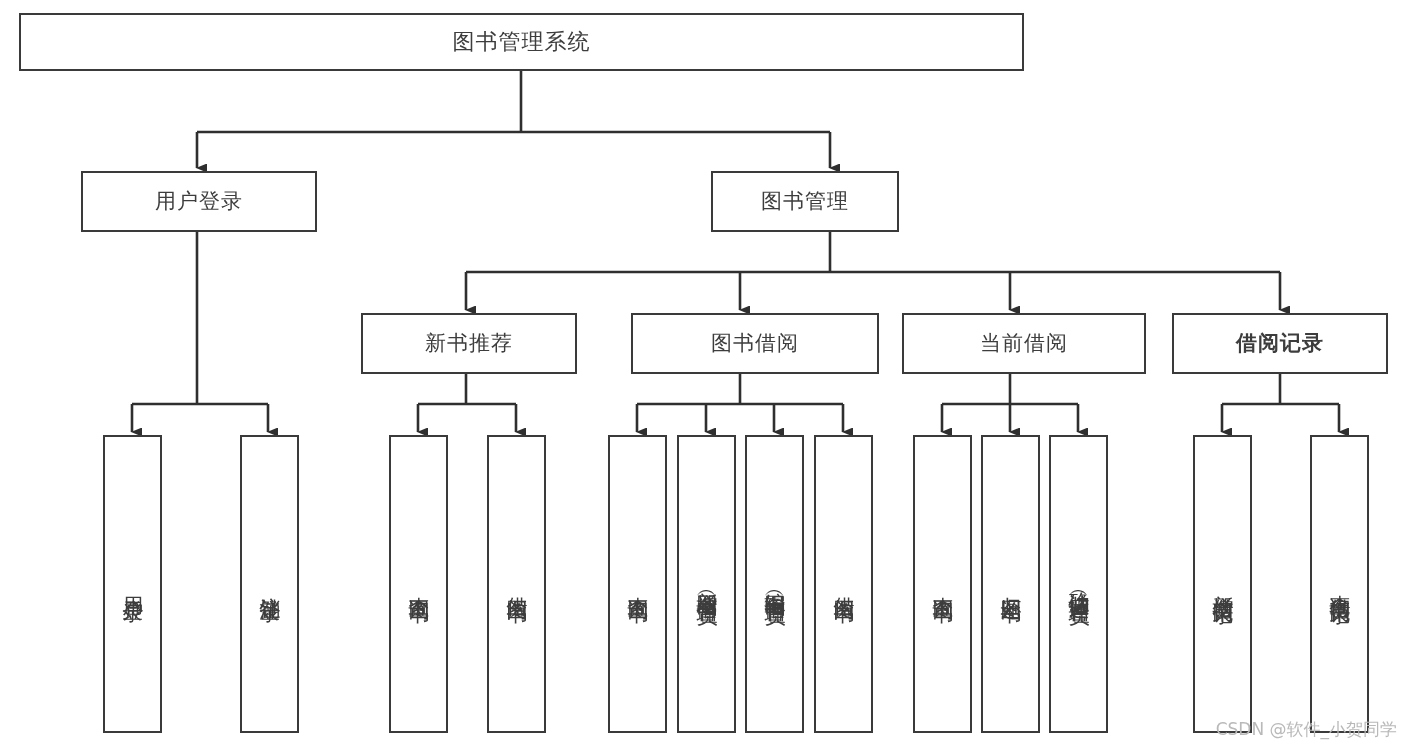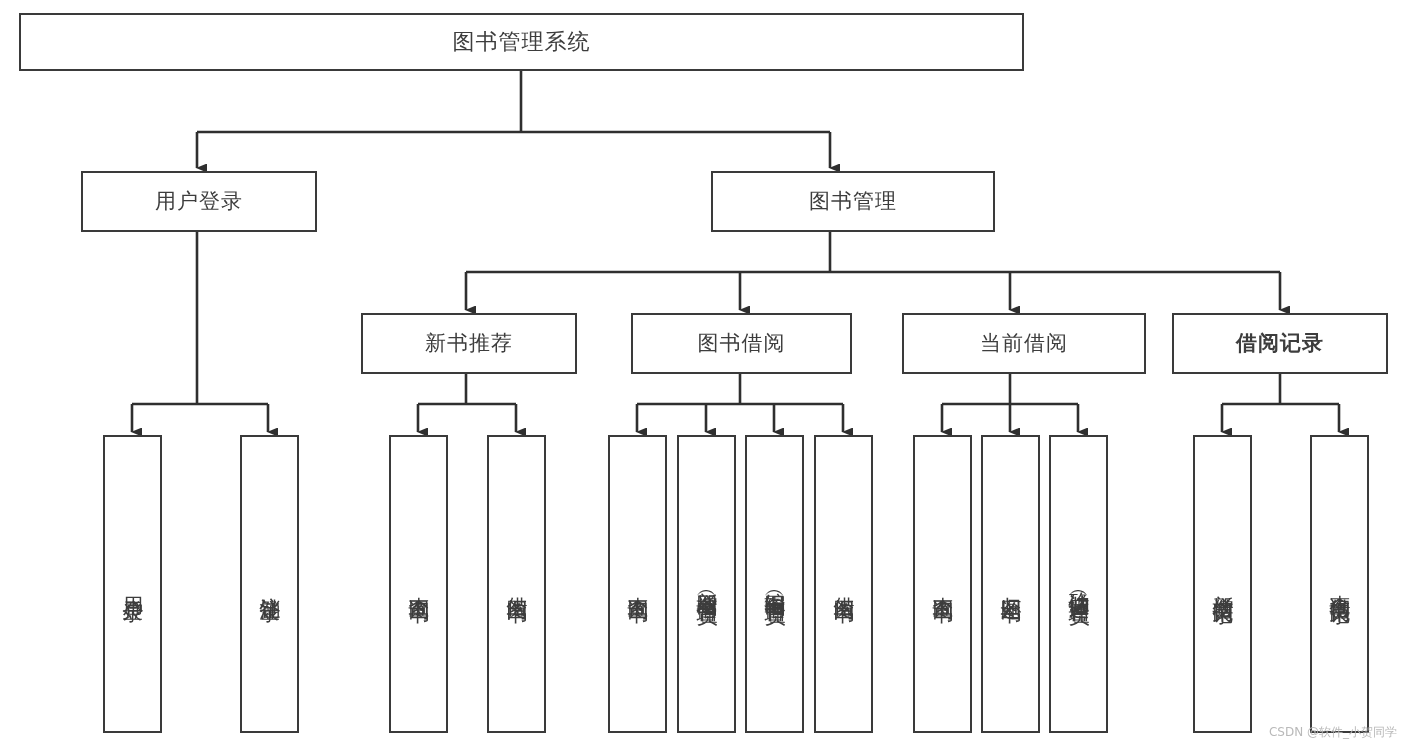--- a/index.html
+++ b/index.html
@@ -55,21 +55,21 @@
   .node.vert .vlabel {
     writing-mode: vertical-rl;
     text-orientation: upright;
     white-space: nowrap;
     line-height: 1.0;
   }
   .watermark {
     position: absolute;
     right: 8px;
     bottom: 6px;
-    font-size: 12px;
+    font-size: 17px;
     color: #b9b9b9;
     z-index: 5;
     white-space: nowrap;
     font-family: "DejaVu Sans", "Liberation Sans", sans-serif;
   }
 </style>
 </head>
 <body>
 
 <div id="canvas">
@@ -126,28 +126,28 @@
     </g>
   </svg>
 
   <div class="node horiz root" style="left:19px; top:13px; width:1005px; height:58px;">
     <span>图书管理系统</span>
   </div>
 
   <div class="node horiz" style="left:81px; top:171px; width:236px; height:61px;">
     <span>用户登录</span>
   </div>
-  <div class="node horiz" style="left:711px; top:171px; width:284px; height:61px;">
+  <div class="node horiz" style="left:711px; top:171px; width:188px; height:61px;">
     <span>图书管理</span>
   </div>
 
   <div class="node horiz" style="left:361px; top:313px; width:216px; height:61px;">
     <span>新书推荐</span>
   </div>
-  <div class="node horiz" style="left:631px; top:313px; width:221px; height:61px;">
+  <div class="node horiz" style="left:631px; top:313px; width:248px; height:61px;">
     <span>图书借阅</span>
   </div>
   <div class="node horiz" style="left:902px; top:313px; width:244px; height:61px;">
     <span>当前借阅</span>
   </div>
   <div class="node horiz" style="left:1172px; top:313px; width:216px; height:61px;font-weight:bold;">
     <span>借阅记录</span>
   </div>
 
   <div class="node vert" style="left:103px; top:435px; width:59px; height:298px;">

